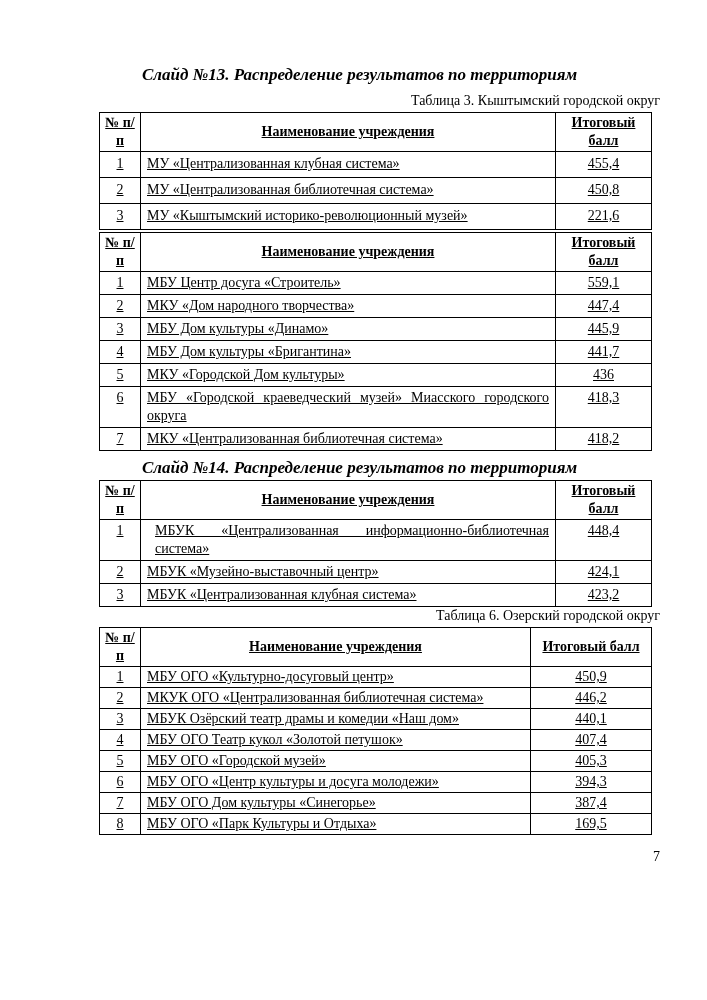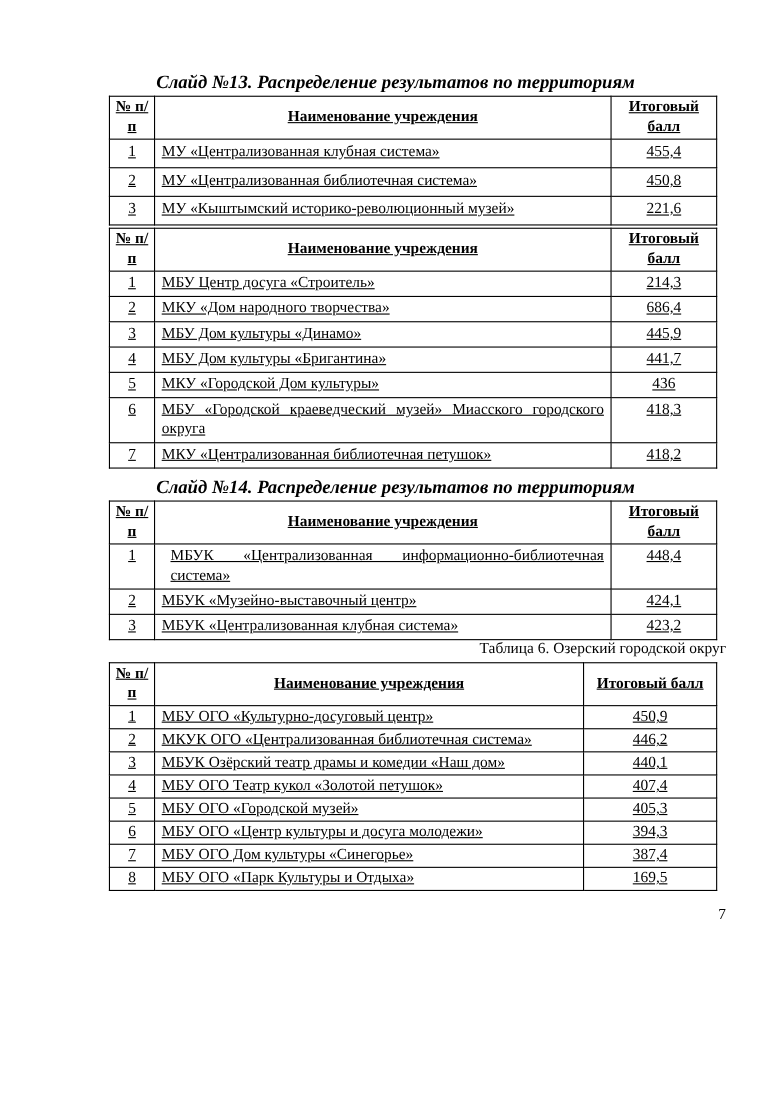--- a/index.html
+++ b/index.html
@@ -65,20 +65,21 @@
     text-align: right;
   }
 </style>
 </head>
 <body>
 
 <div class="page">
 
   <h1 class="slide-heading">Слайд №13. Распределение результатов по территориям</h1>
 
+  <div class="tcaption cap3">Таблица 3. Кыштымский городской округ</div>
   <table class="t3">
     <colgroup>
         <col style="width:41px">
         <col style="width:415px">
         <col style="width:96px">
       </colgroup>
     <thead>
       <tr>
         <th>№ п/п</th>
         <th>Наименование учреждения</th>
@@ -114,26 +115,26 @@
       <tr>
         <th>№ п/п</th>
         <th>Наименование учреждения</th>
         <th>Итоговый балл</th>
       </tr>
     </thead>
     <tbody>
       <tr>
         <td class="c-num">1</td>
         <td class="c-name">МБУ Центр досуга «Строитель»</td>
-        <td class="c-score">214,3</td>
+        <td class="c-score">559,1</td>
       </tr>
       <tr>
         <td class="c-num">2</td>
         <td class="c-name">МКУ «Дом народного творчества»</td>
-        <td class="c-score">686,4</td>
+        <td class="c-score">447,4</td>
       </tr>
       <tr>
         <td class="c-num">3</td>
         <td class="c-name">МБУ Дом культуры «Динамо»</td>
         <td class="c-score">445,9</td>
       </tr>
       <tr>
         <td class="c-num">4</td>
         <td class="c-name">МБУ Дом культуры «Бригантина»</td>
         <td class="c-score">441,7</td>
@@ -143,21 +144,21 @@
         <td class="c-name">МКУ «Городской Дом культуры»</td>
         <td class="c-score">436</td>
       </tr>
       <tr>
         <td class="c-num">6</td>
         <td class="c-name">МБУ «Городской краеведческий музей» Миасского городского округа</td>
         <td class="c-score">418,3</td>
       </tr>
       <tr>
         <td class="c-num">7</td>
-        <td class="c-name">МКУ «Централизованная библиотечная петушок»</td>
+        <td class="c-name">МКУ «Централизованная библиотечная система»</td>
         <td class="c-score">418,2</td>
       </tr>
     </tbody>
   </table>
 
   <h1 class="slide-heading h14">Слайд №14. Распределение результатов по территориям</h1>
 
   <table class="t5">
     <colgroup>
         <col style="width:41px">

